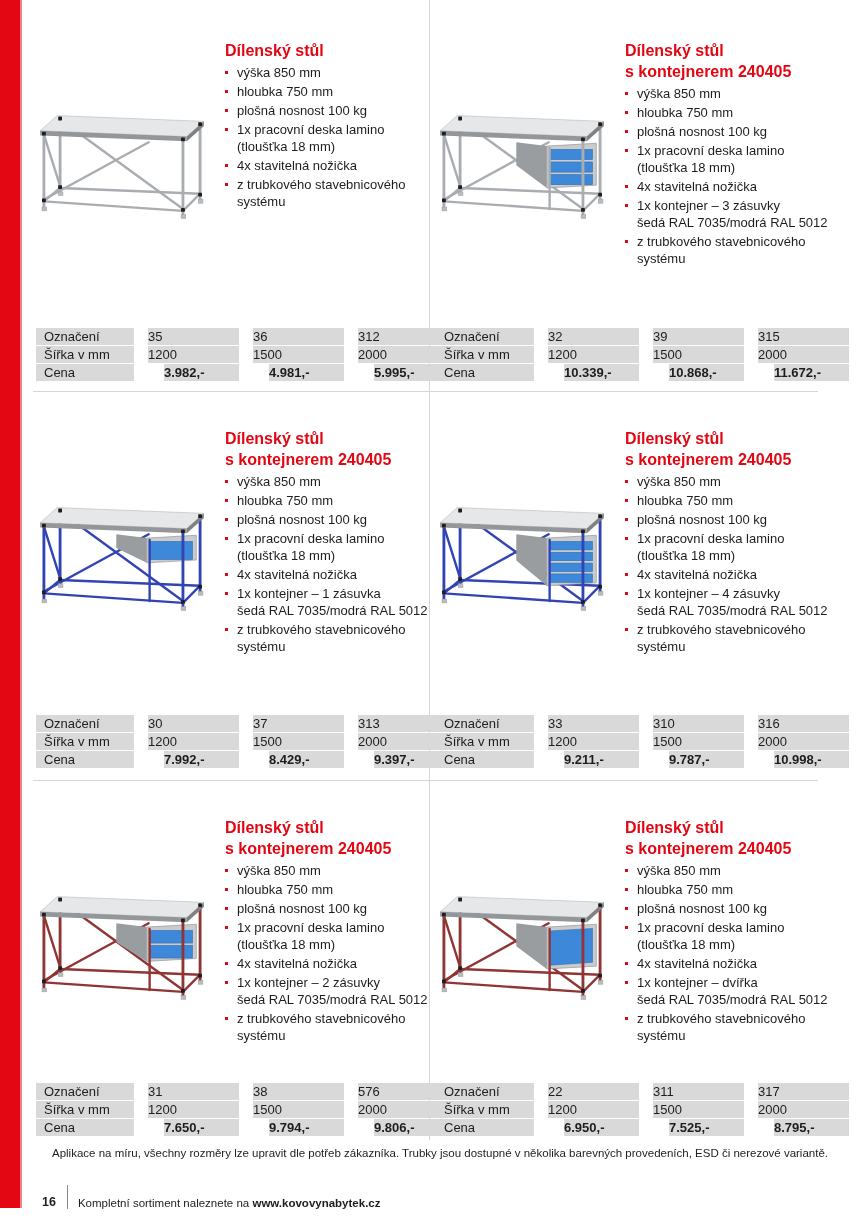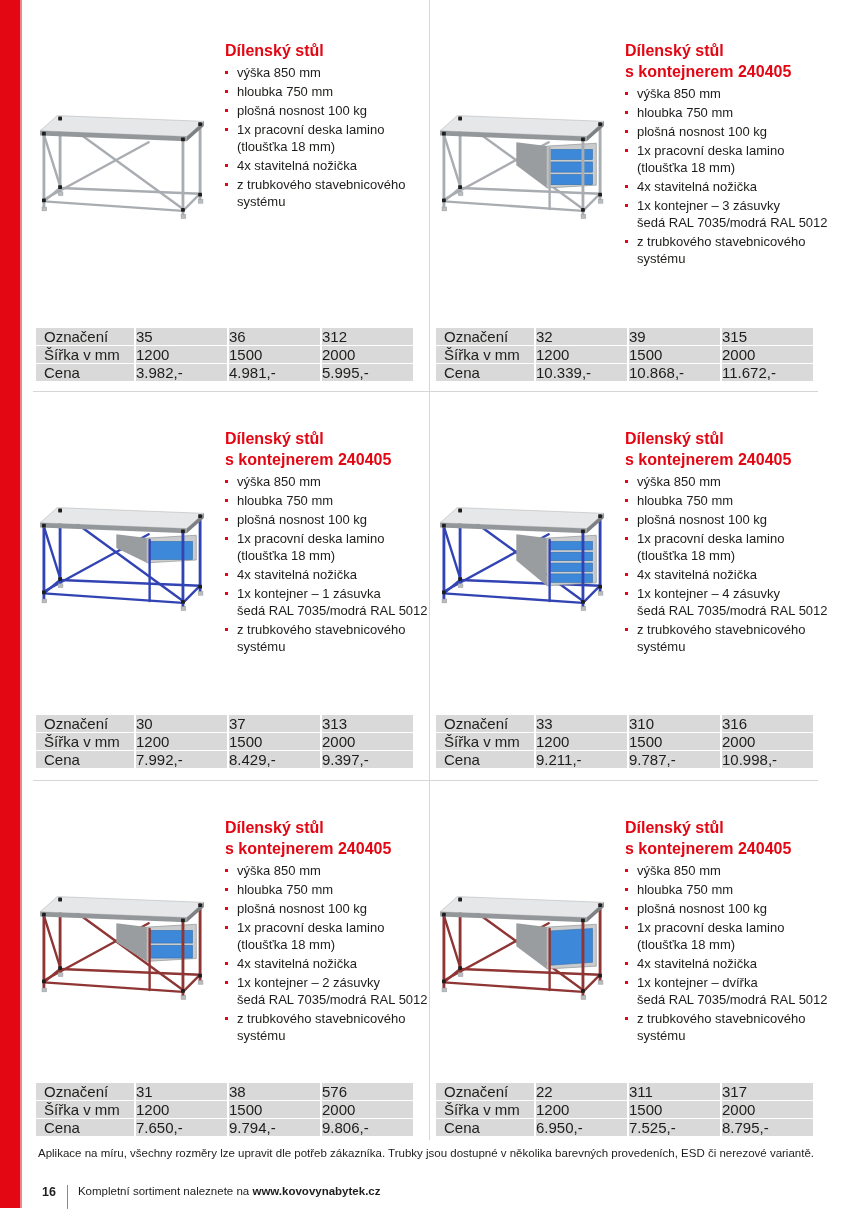--- a/index.html
+++ b/index.html
@@ -26,31 +26,31 @@
   .ptitle div{white-space:nowrap;}
   .bullets{margin-top:3px;}
   .bullet{display:flex;margin-bottom:2px;}
   .dot{flex:0 0 3px;width:3px;height:3px;background:#e30613;margin-top:7px;margin-right:9px;}
   .blines{font-size:13px;line-height:17px;color:#1d1d1b;}
   .blines div{white-space:nowrap;}
 
   .drawing{position:absolute;left:36px;top:108px;width:172px;height:122px;}
 
   .ptable{position:absolute;left:36px;top:328px;display:grid;
-    grid-template-columns:98px 91px 91px 91px;gap:1px 2px;
-    font-size:15px;line-height:17px;}
+    grid-template-columns:98px 91px 91px 91px;gap:1px 14px;
+    font-size:13px;line-height:17px;}
   .r2 .ptable{top:323px;} .r3 .ptable{top:302px;}
   .ptable div{background:#d9d9d9;height:17px;overflow:hidden;}
   .ptable .lab{padding-left:8px;text-align:left;}
   .ptable .val{text-align:left;}
-  .ptable .price{font-weight:normal;}
-
-  .note{position:absolute;left:38px;top:1146px;width:800px;font-size:11.5px;
+  .ptable .price{font-weight:bold;margin-left:16px;}
+
+  .note{position:absolute;left:52px;top:1146px;width:800px;font-size:11.5px;
     line-height:15px;color:#1d1d1b;white-space:nowrap;}
-  .footer{position:absolute;left:42px;top:1185px;display:flex;align-items:flex-start;font-size:11.5px;}
+  .footer{position:absolute;left:42px;top:1185px;display:flex;align-items:flex-end;font-size:11.5px;}
   .pagenum{font-weight:bold;font-size:12.5px;}
   .frule{width:1px;height:24px;background:#8a8a8a;margin:0 10px 0 11px;}
   .flink{font-weight:bold;}
 </style>
 </head>
 <body>
 
 <div class="redbar"></div>
 <div class="vline"></div>
 <div class="hline h1"></div>

